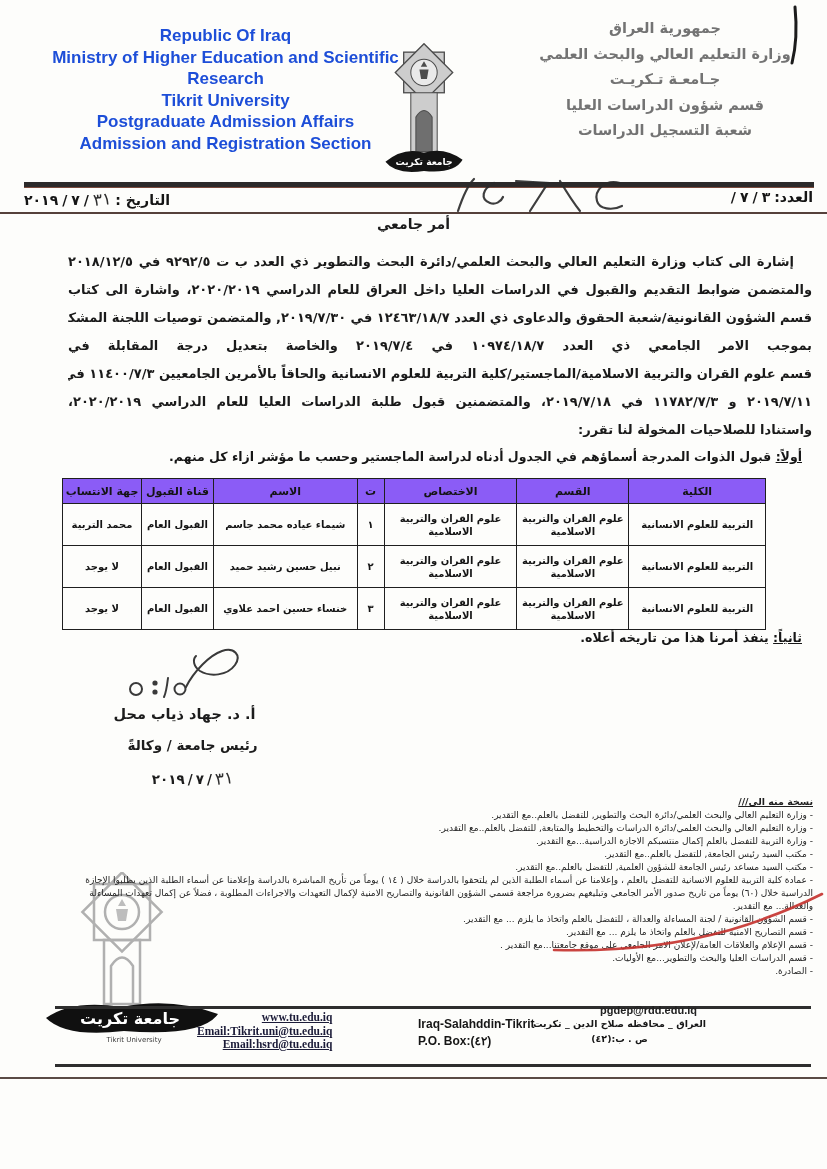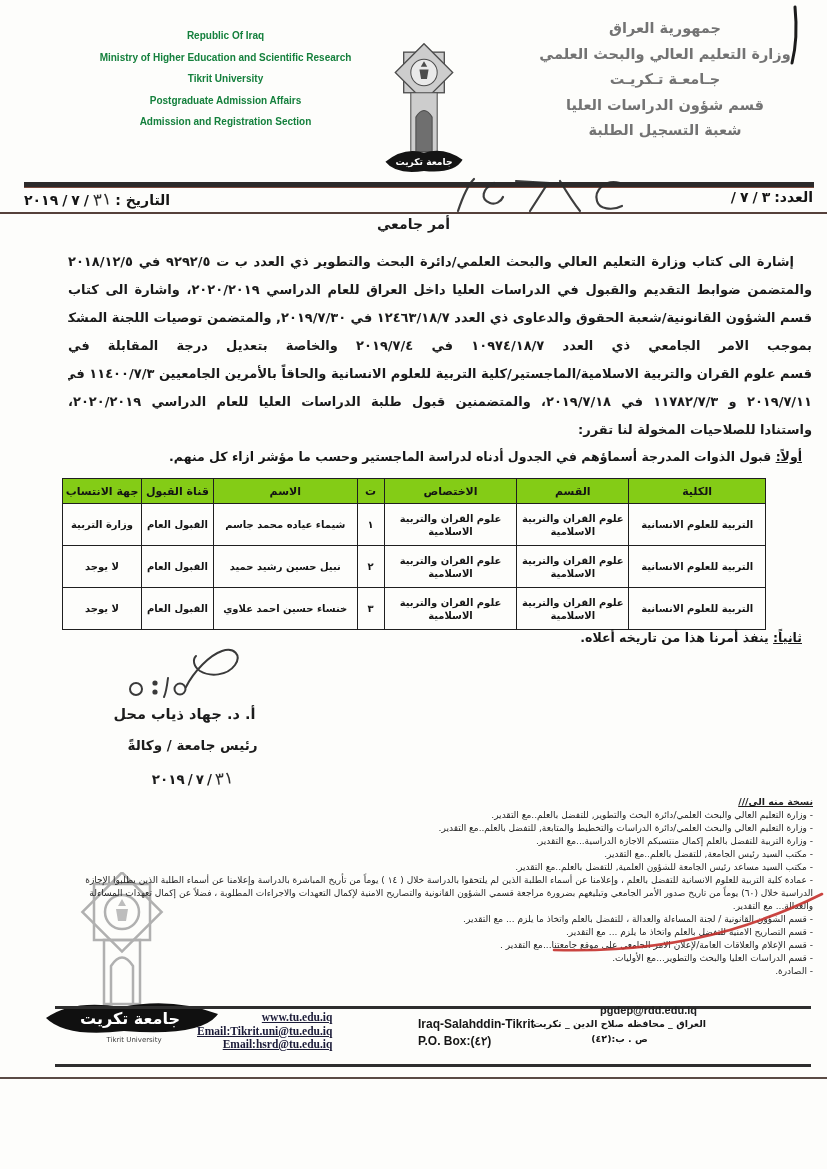--- a/index.html
+++ b/index.html
@@ -1,21 +1,21 @@
 <!DOCTYPE html>
 <html lang="ar"><head>
 <meta charset="utf-8">
 <style>
   html,body{margin:0;padding:0;background:#e8e8e8;}
   .page{position:relative;width:827px;height:1169px;margin:0 auto;background:#fdfdfb;
         font-family:"DejaVu Sans",sans-serif;color:#1c1c1c;overflow:hidden;}
   .abs{position:absolute;}
   
   .hdr-en{left:38px;top:25px;width:375px;text-align:center;font-family:"Liberation Sans",sans-serif;
-          font-weight:bold;font-size:10px;line-height:21.5px;color:#15803d;}
+          font-weight:bold;font-size:17px;line-height:21.5px;color:#1d4ed8;}
   .hdr-ar{left:525px;top:16px;width:280px;text-align:center;direction:rtl;
           font-weight:bold;font-size:14.5px;line-height:25.5px;color:#737373;}
   
   .rule-top{left:24px;top:182px;width:790px;height:5px;background:#2c2a2a;border-bottom:1px solid #7c4a3c;}
   .rule-ref{left:0;top:212px;width:827px;height:2px;background:#55413b;}
   
   .refline{top:189px;display:flex;direction:rtl;align-items:baseline;gap:4px;
            font-weight:bold;font-size:14px;color:#151515;}
   .ref-no{right:14px;}
   .ref-date{left:24px;}
@@ -28,21 +28,21 @@
   .jline{text-align:justify;text-align-last:justify;white-space:nowrap;overflow:hidden;}
   .jline.first{padding-right:18px;}
   .jline.last{text-align:right;text-align-last:right;}
   .sec{direction:rtl;width:744px;left:58px;font-weight:bold;font-size:12.5px;color:#161616;}
   .sec .lbl{text-decoration:underline;}
   .sec1{top:449px;} .sec2{top:630px;}
   
   table.order{left:62px;top:478px;position:absolute;width:704px;direction:rtl;border-collapse:collapse;
               font-weight:bold;color:#141414;}
   table.order th,table.order td{border:1.4px solid #1f1f1f;text-align:center;vertical-align:middle;padding:1px 2px;}
-  table.order th{background:#84cc16;font-size:11px;height:22px;}
+  table.order th{background:#8b5cf6;font-size:11px;height:22px;}
   table.order td{font-size:10px;height:39px;line-height:13px;}
   
   .sig-name{left:77px;top:706px;width:215px;text-align:center;direction:rtl;font-weight:bold;font-size:14.5px;}
   .sig-title{left:85px;top:737px;width:215px;text-align:center;direction:rtl;font-weight:bold;font-size:13.5px;}
   .sig-date{left:85px;top:768px;width:215px;display:flex;direction:rtl;justify-content:center;gap:3px;
             font-weight:bold;font-size:13.5px;align-items:baseline;}
   
   .copies{right:14px;left:60px;top:795px;direction:rtl;text-align:right;font-size:9px;line-height:13px;
           color:#1f1f1f;z-index:2;}
   .copies-title{font-weight:bold;font-size:9.5px;text-decoration:underline;margin-bottom:1px;}
@@ -78,21 +78,21 @@
     <div>Tikrit University</div>
     <div>Postgraduate Admission Affairs</div>
     <div>Admission and Registration Section</div>
   </div>
 
   <div class="abs hdr-ar">
     <div>جمهورية العراق</div>
     <div>وزارة التعليم العالي والبحث العلمي</div>
     <div>جـامعـة تـكريـت</div>
     <div>قسم شؤون الدراسات العليا</div>
-    <div>شعبة التسجيل الطلبة</div>
+    <div>شعبة التسجيل الدراسات</div>
   </div>
 
   <svg class="abs" style="left:380px;top:42px" width="88" height="134" viewBox="0 0 84 132">
     <g stroke="#4c4c4c" stroke-width="1.3" fill="#cdcdcd">
       <rect x="22" y="10" width="40" height="40"></rect>
       <rect x="22" y="10" width="40" height="40" transform="rotate(45 42 30)"></rect>
     </g>
     <circle cx="42" cy="30" r="13" fill="#e9e9e9" stroke="#4c4c4c"></circle>
     <path d="M42 19 l3.2 5.5 h-6.4 Z M37.5 27 h9 l-1.6 9.5 h-5.8 Z" fill="#4c4c4c"></path>
     <rect x="29" y="50" width="26" height="58" fill="#cdcdcd" stroke="#4c4c4c"></rect>
@@ -169,21 +169,21 @@
       </tr>
     </thead>
     <tbody>
       <tr>
         <td>التربية للعلوم الانسانية</td>
         <td>علوم القران والتربية الاسلامية</td>
         <td>علوم القران والتربية الاسلامية</td>
         <td>١</td>
         <td>شيماء عياده محمد جاسم</td>
         <td>القبول العام</td>
-        <td>وزارة التربية</td>
+        <td>محمد التربية</td>
       </tr>
       <tr>
         <td>التربية للعلوم الانسانية</td>
         <td>علوم القران والتربية الاسلامية</td>
         <td>علوم القران والتربية الاسلامية</td>
         <td>٢</td>
         <td>نبيل حسين رشيد حميد</td>
         <td>القبول العام</td>
         <td>لا يوجد</td>
       </tr>

